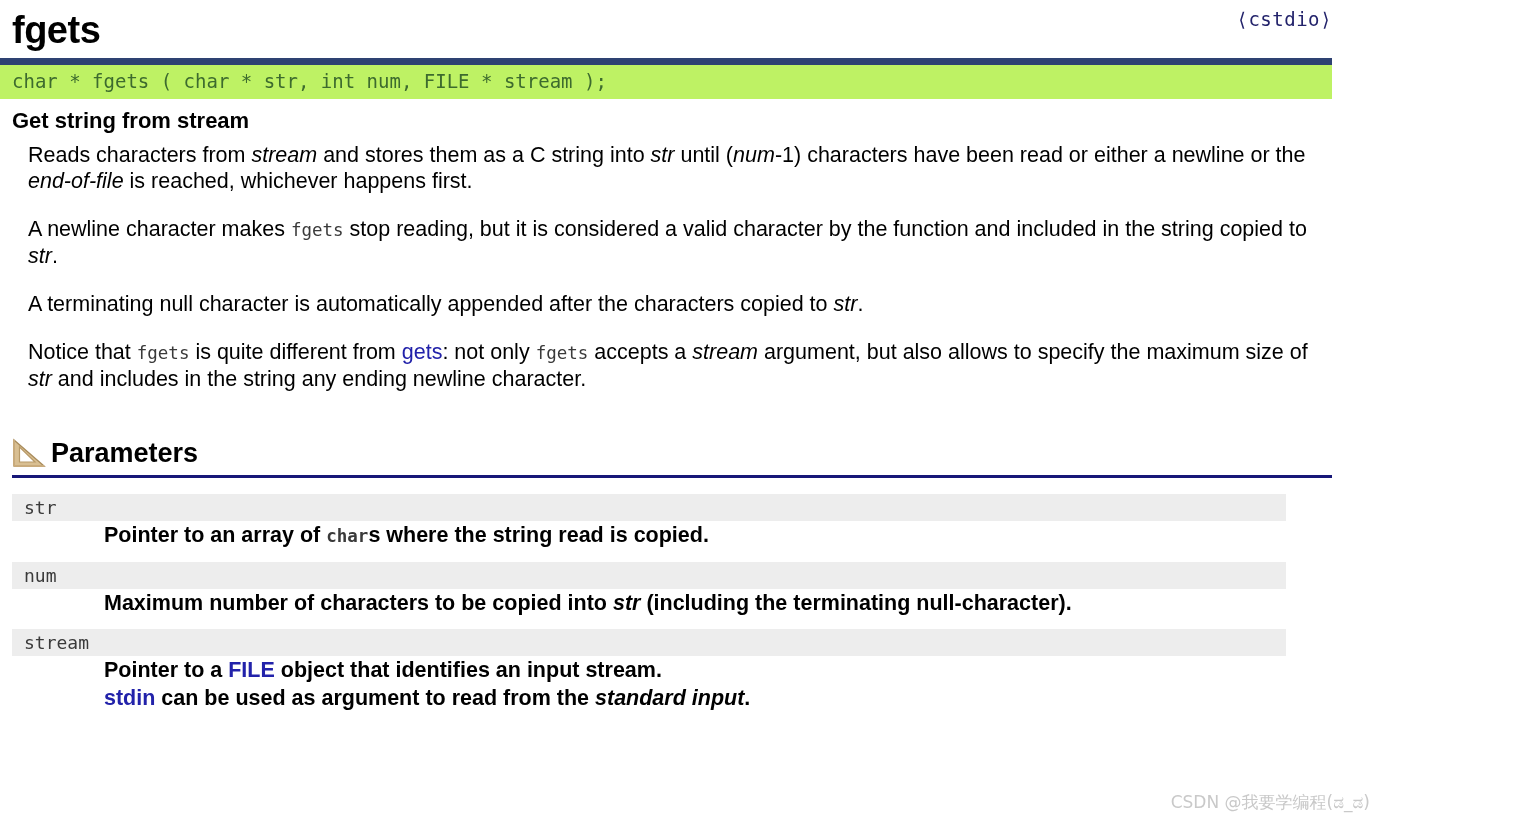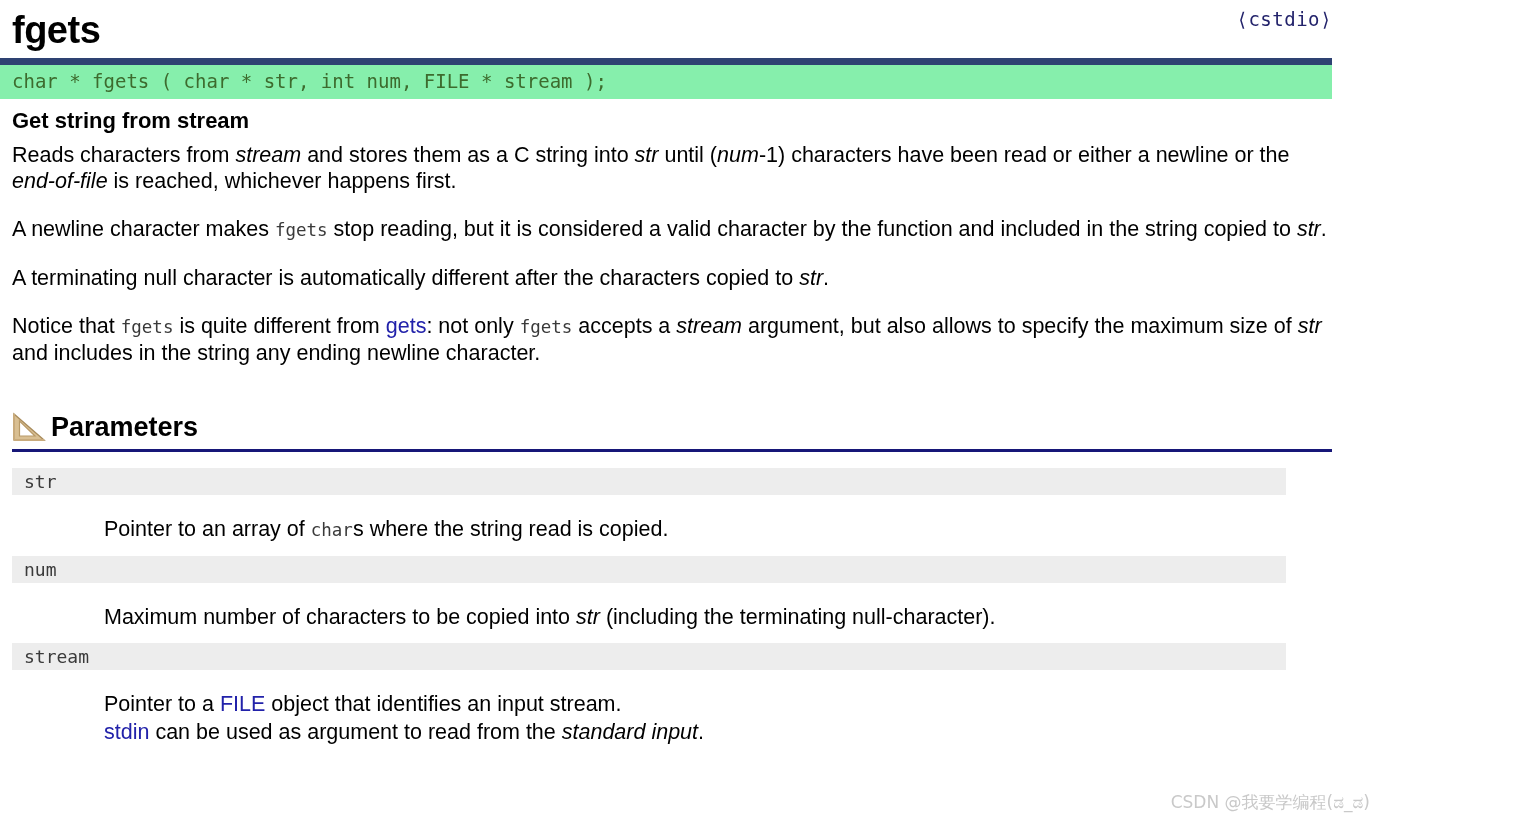--- a/index.html
+++ b/index.html
@@ -51,21 +51,21 @@
   
   .proto-wrap {
     margin: 0 46px 0 0;
   }
   .proto-rule {
     height: 7px;
     background: #2e4272;
     width: 100%;
   }
   .proto-code {
-    background: #86efac;
+    background: #bef264;
     font-family: "DejaVu Sans Mono", "Liberation Mono", monospace;
     font-size: 19px;
     line-height: 30px;
     color: #3d6b2e;
     padding: 1px 0 3px 12px;
     white-space: pre;
   }
 
   
   .desc {
@@ -74,21 +74,21 @@
   .subtitle {
     font-size: 22px;
     font-weight: bold;
     line-height: 30px;
     margin: 7px 0 6px 0;
     color: #000;
   }
   .para {
     font-size: 21.5px;
     line-height: 26px;
-    margin: 0 0 22px 0;
+    margin: 0 0 22px 16px;
     color: #000;
   }
   .para:last-of-type { margin-bottom: 0; }
   .para i, .ital { font-style: italic; }
   code.inl {
     font-family: "DejaVu Sans Mono", "Liberation Mono", monospace;
     font-size: 17.5px;
     color: #3a3a3a;
   }
   a.lnk {
@@ -133,22 +133,23 @@
     background: #ededed;
     font-family: "DejaVu Sans Mono", "Liberation Mono", monospace;
     font-size: 18px;
     line-height: 25px;
     color: #3a3a3a;
     padding: 1px 0 1px 12px;
   }
   .param-desc {
     font-size: 21.5px;
     line-height: 28px;
-    padding: 20px 0 12px 92px;
-    color: #000;
+    padding: 0 0 12px 92px;
+    color: #000;
+    font-weight: bold;
   }
   .param-desc .line { display: block; }
 
   
   .watermark {
     position: absolute;
     right: 8px;
     bottom: 8px;
     font-size: 17px;
     color: #c9c9c9;
@@ -171,21 +172,21 @@
     <div class="proto-code">char * fgets ( char * str, int num, FILE * stream );</div>
   </div>
 
   <div class="desc">
     <div class="subtitle">Get string from stream</div>
 
     <p class="para"><span>Reads characters from </span><i>stream</i><span> and stores them as a C string into </span><i>str</i><span> until (</span><i>num</i><span>-1) characters have been read or either a newline or the </span><i>end-of-file</i><span> is reached, whichever happens first.</span></p>
 
     <p class="para"><span>A newline character makes </span><code class="inl">fgets</code><span> stop reading, but it is considered a valid character by the function and included in the string copied to </span><i>str</i><span>.</span></p>
 
-    <p class="para"><span>A terminating null character is automatically different after the characters copied to </span><i>str</i><span>.</span></p>
+    <p class="para"><span>A terminating null character is automatically appended after the characters copied to </span><i>str</i><span>.</span></p>
 
     <p class="para"><span>Notice that </span><code class="inl">fgets</code><span> is quite different from </span><a class="lnk" href="#">gets</a><span>: not only </span><code class="inl">fgets</code><span> accepts a </span><i>stream</i><span> argument, but also allows to specify the maximum size of </span><i>str</i><span> and includes in the string any ending newline character.</span></p>
   </div>
 
   <div class="section">
     <div class="section-head">
       <svg class="sec-icon" viewBox="0 0 34 30">
         <polygon points="2,2 32,28 2,28" fill="#d9bf92" stroke="#a98c5c" stroke-width="1.4"></polygon>
         <polygon points="7.5,9 23,24 7.5,24" fill="#ffffff" stroke="#b89a68" stroke-width="1.2"></polygon>
         <line x1="2" y1="2" x2="2" y2="28" stroke="#c9ab7c" stroke-width="2"></line>

